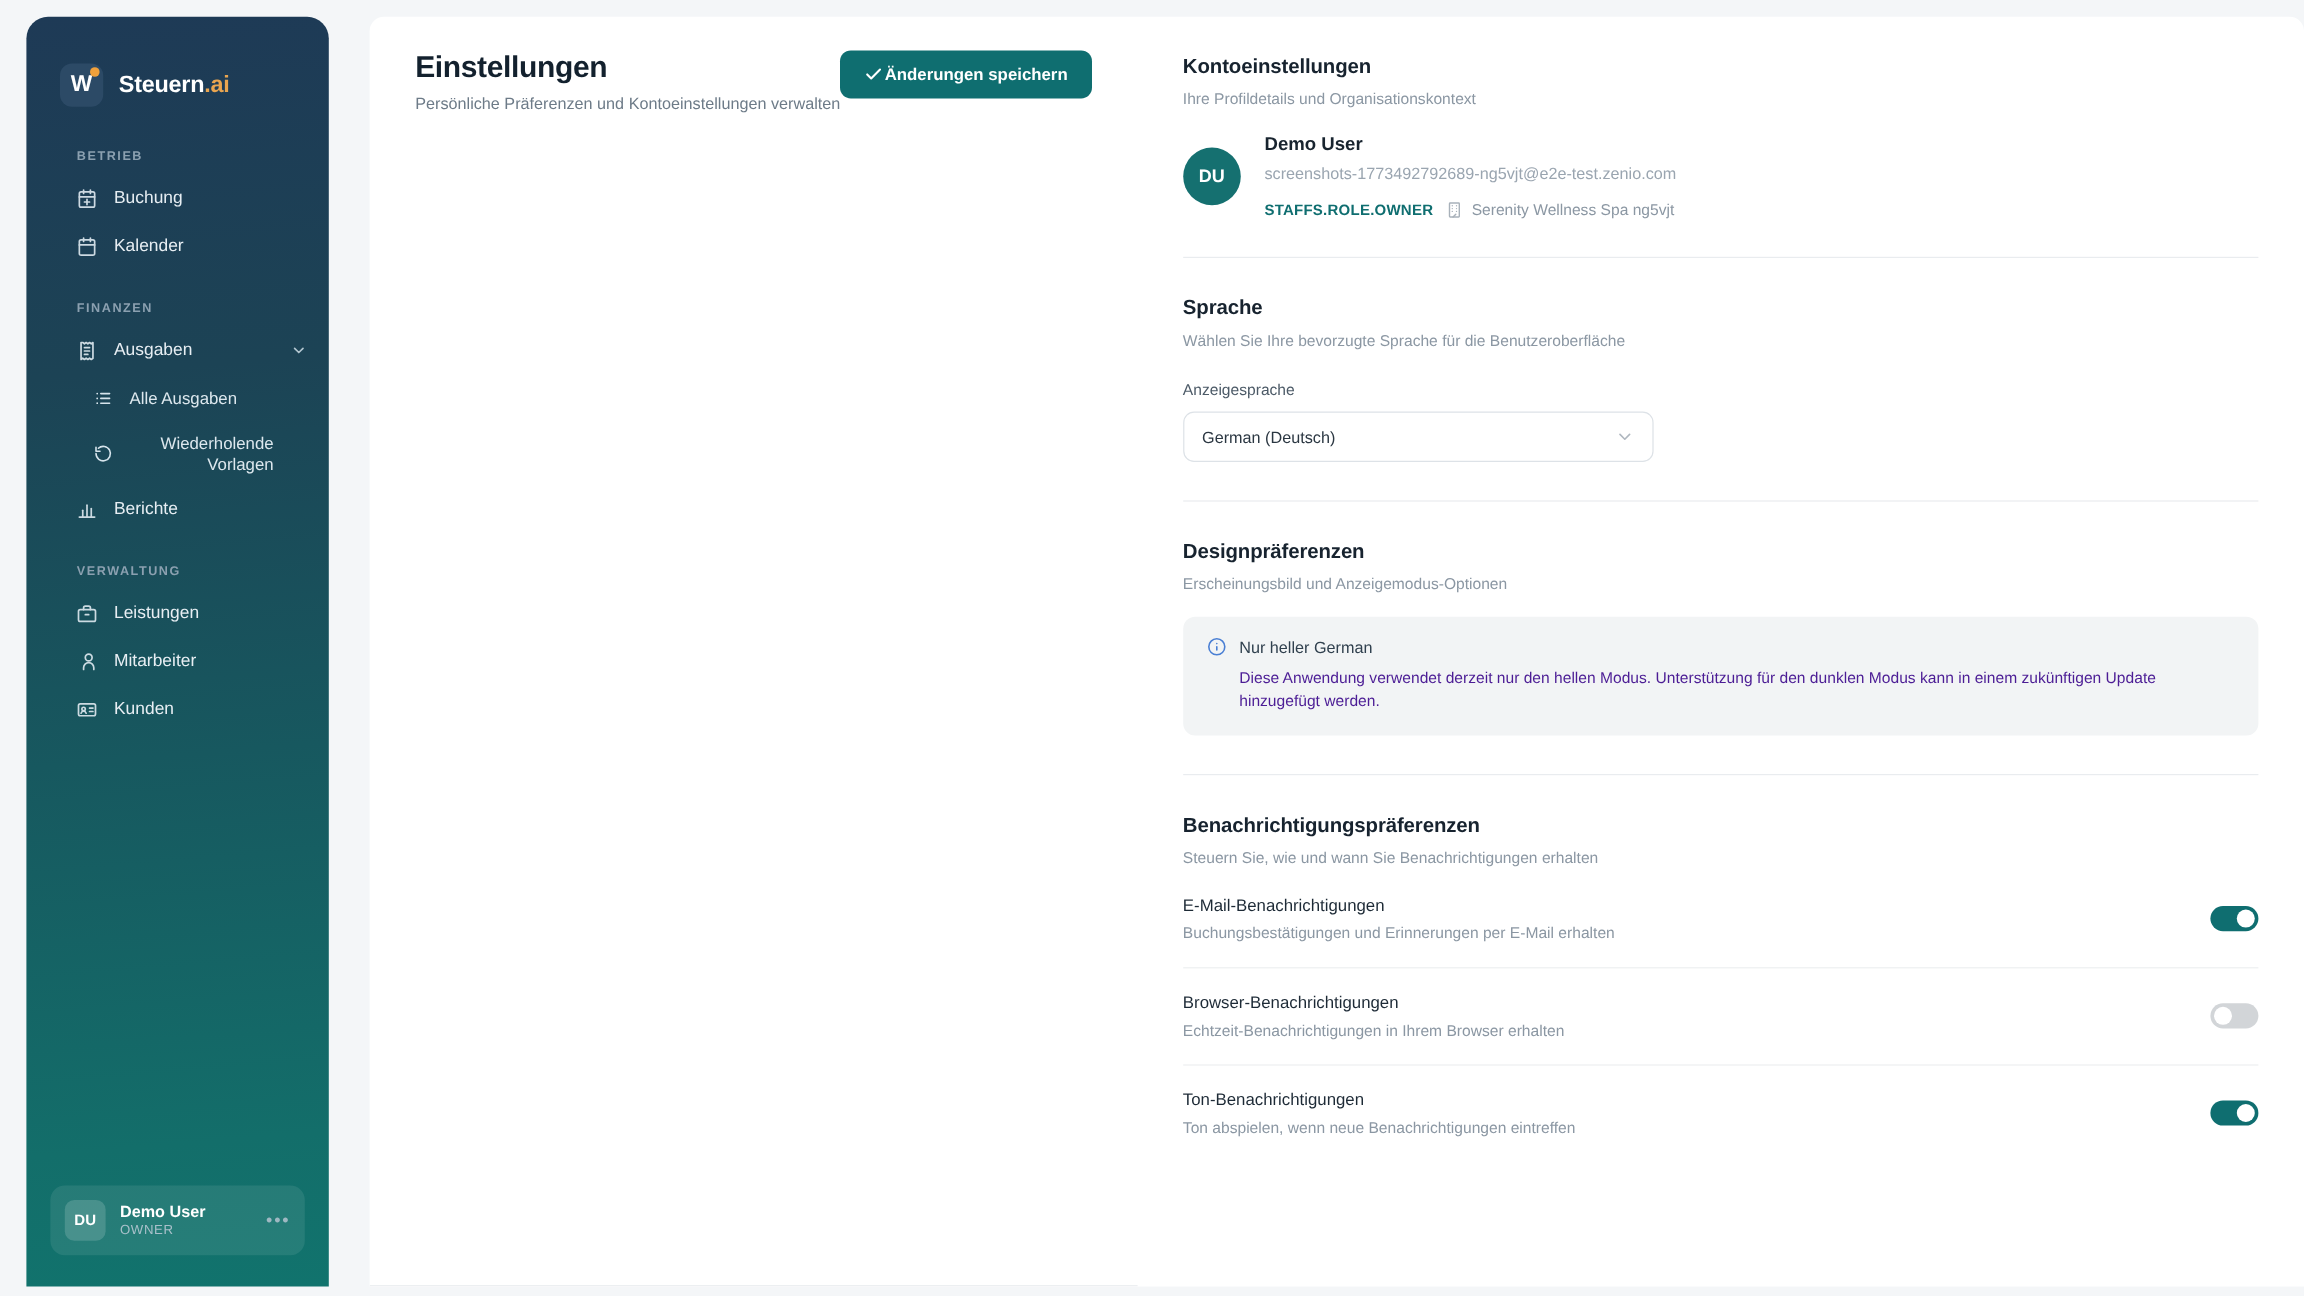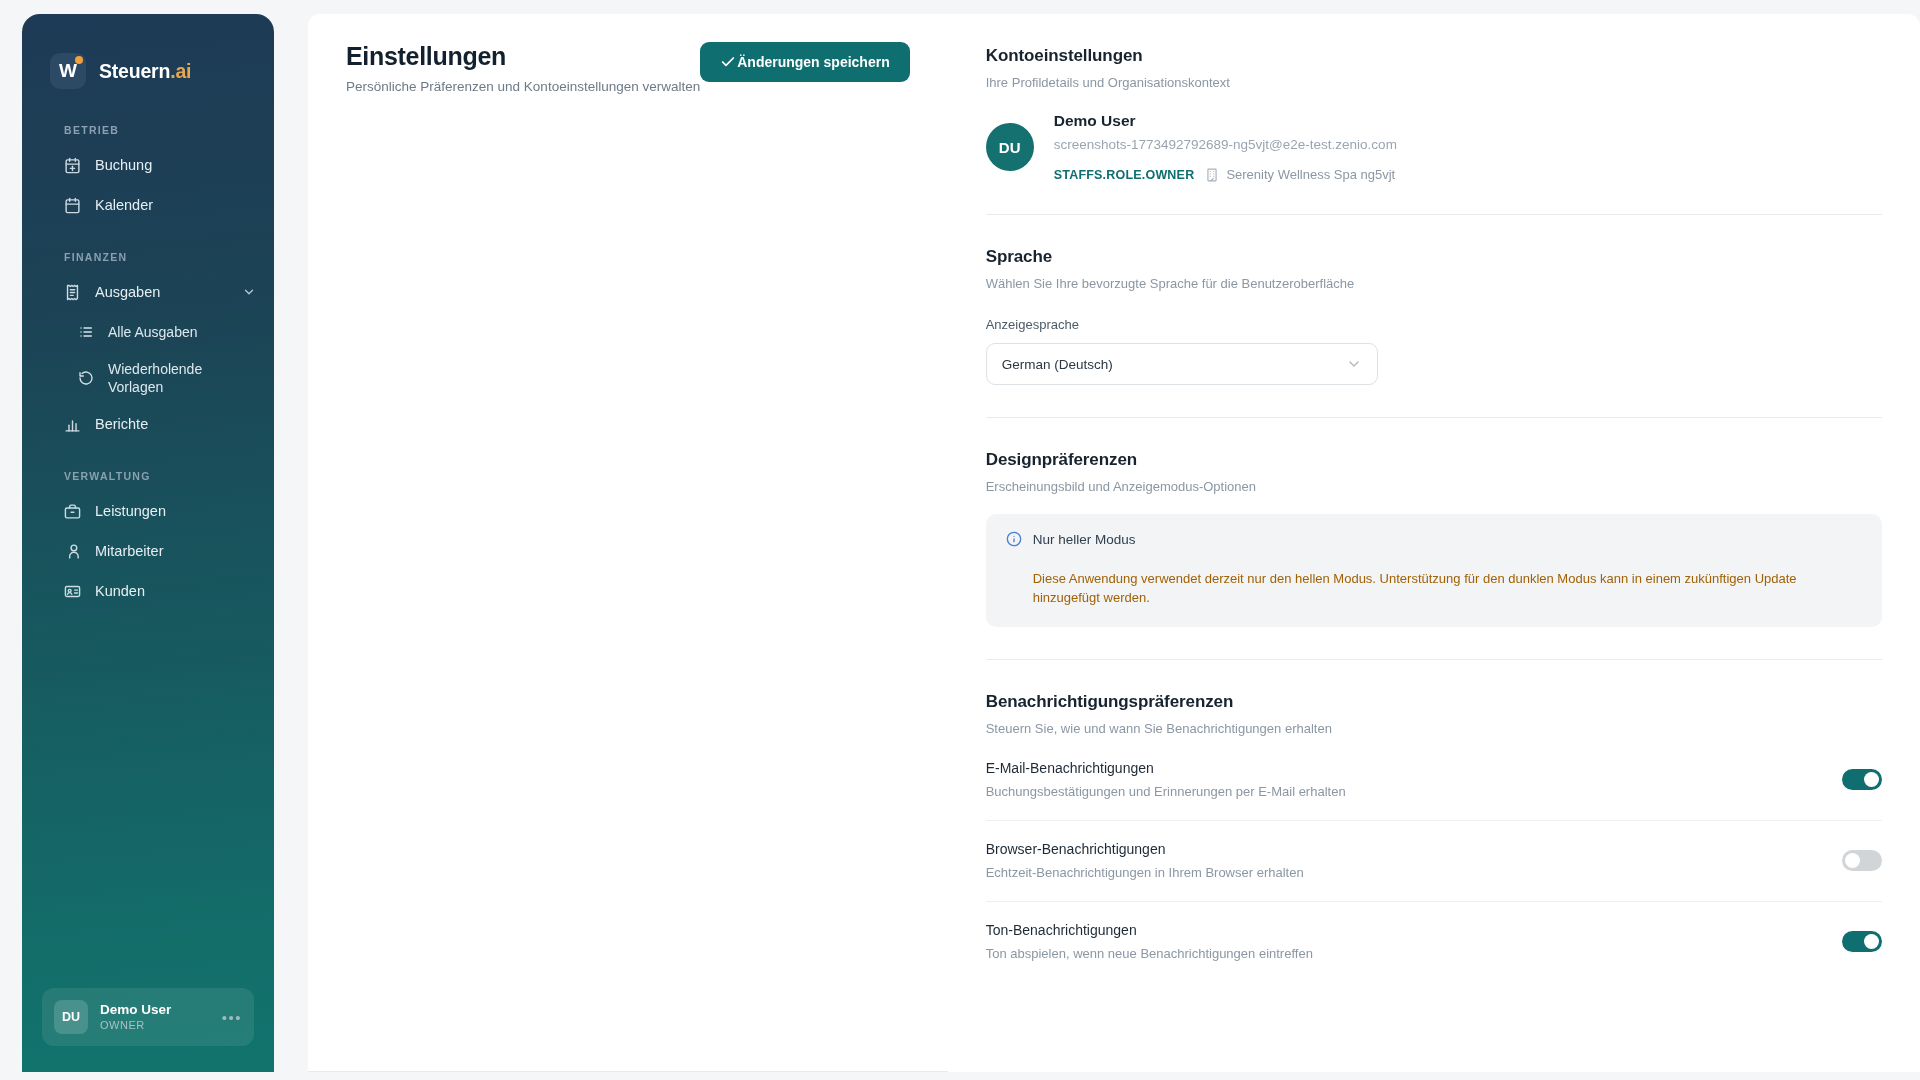--- a/index.html
+++ b/index.html
@@ -63,20 +63,21 @@
   .nav-item .ico { width: 17px; height: 17px; flex: none; display: flex; align-items: center; justify-content: center; opacity: .92; }
   .nav-item .ico svg { width: 17px; height: 17px; display: block; }
   .nav-item .chev { margin-left: auto; width: 14px; height: 14px; opacity: .85; }
   .nav-item .label { white-space: nowrap; }
   .nav-sub {
     display: flex; align-items: center; gap: 14px;
     padding: 0 18px 0 56px;
     min-height: 40px;
     font-size: 14px; color: #dde8ee;
     cursor: pointer;
+    text-align: right;
   }
   .nav-sub .ico { width: 16px; height: 16px; flex: none; display: flex; align-items: center; justify-content: center; }
   .nav-sub .ico svg { width: 16px; height: 16px; display: block; }
   .nav-sub .label { line-height: 1.32; max-width: 120px; }
   .nav-sub.twoline { min-height: 52px; }
 
   .user-card {
     margin: 0 20px 26px 20px;
     background: rgba(255,255,255,0.085);
     border-radius: 12px;
@@ -162,21 +163,21 @@
 
   .info-box {
     margin-top: 20px;
     background: #f2f4f5;
     border-radius: 10px;
     padding: 17px 20px 19px 20px;
   }
   .info-head { display: flex; align-items: center; gap: 11px; }
   .info-head svg { width: 16px; height: 16px; display: block; }
   .info-title { font-size: 13.5px; color: #30404e; }
-  .info-body { font-size: 13px; color: #a16207; margin-top: 23px; padding-left: 27px; line-height: 1.45; }
+  .info-body { font-size: 13px; color: #4c1d95; margin-top: 9px; padding-left: 27px; line-height: 1.45; }
 
   .toggle-row {
     display: flex; align-items: center; justify-content: space-between;
     padding: 20px 0 21px 0;
     border-top: 1px solid #edeff1;
   }
   .toggle-row.first { border-top: none; padding-top: 24px; }
   .toggle-name { font-size: 14px; color: #1d2a36; }
   .toggle-desc { font-size: 13px; color: #8b97a3; margin-top: 8px; }
   .switch {
@@ -417,21 +418,21 @@
         <div class="section-sub">Erscheinungsbild und Anzeigemodus-Optionen</div>
         <div class="info-box">
           <div class="info-head">
             <span>
               <svg viewBox="0 0 24 24" fill="none" stroke="#4a7fd4" stroke-width="2" stroke-linecap="round" stroke-linejoin="round">
                   <circle cx="12" cy="12" r="10"></circle>
                   <line x1="12" y1="16" x2="12" y2="12"></line>
                   <line x1="12" y1="8" x2="12.01" y2="8"></line>
                 </svg>
             </span>
-            <span class="info-title">Nur heller Modus</span>
+            <span class="info-title">Nur heller German</span>
           </div>
           <div class="info-body">Diese Anwendung verwendet derzeit nur den hellen Modus. Unterstützung für den dunklen Modus kann in einem zukünftigen Update hinzugefügt werden.</div>
         </div>
         <div class="divider"></div>
       </section>
 
       <section class="section">
         <div class="section-title">Benachrichtigungspräferenzen</div>
         <div class="section-sub">Steuern Sie, wie und wann Sie Benachrichtigungen erhalten</div>
 

